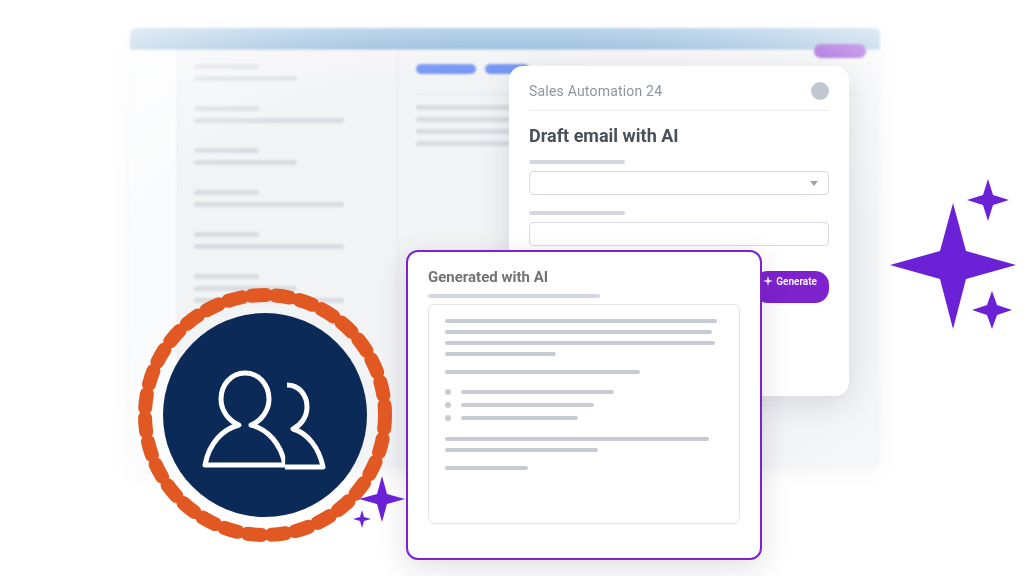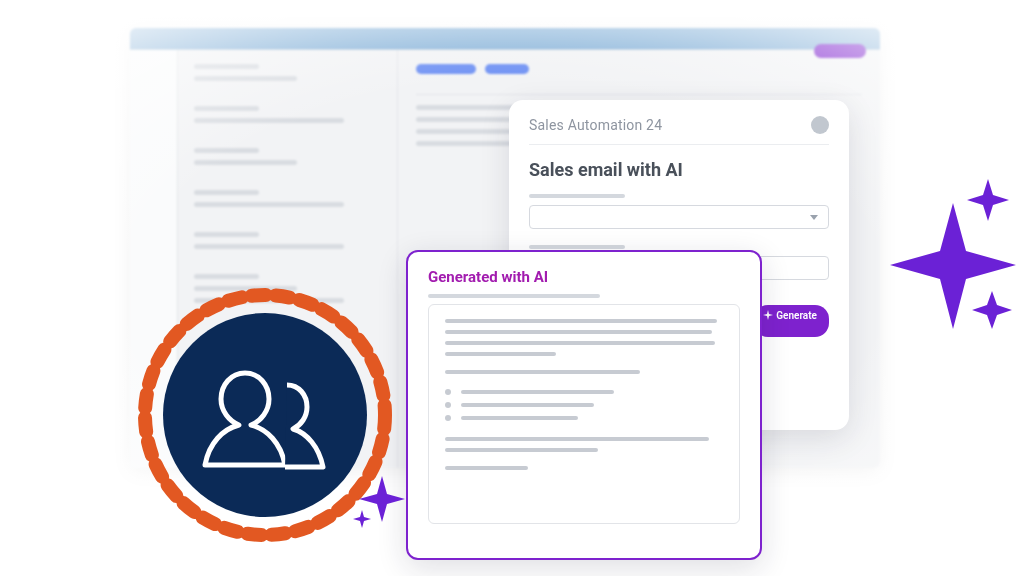--- a/index.html
+++ b/index.html
@@ -42,21 +42,20 @@
     position: absolute;
     left: 509px;
     top: 66px;
     width: 340px;
     height: 330px;
     background: #fff;
     border-radius: 14px;
     box-shadow: 0 8px 30px rgba(30,30,60,0.12);
     padding: 16px 20px 20px 20px;
     z-index: 5;
-    margin-top: 34px;
   }
   .card-a-header {
     display:flex; align-items:center; justify-content:space-between;
     border-bottom: 1px solid #ebedf0; padding-bottom: 10px; margin-bottom: 14px;
   }
   .card-a-title {
     font-size: 14px; color: #8e95a0; letter-spacing:.2px;
   }
   .circle-dot { width:18px; height:18px; border-radius:50%; background:#c1c7cf; }
   .card-a-heading {
@@ -93,21 +92,21 @@
     width: 356px;
     height: 310px;
     background: #fff;
     border: 2.5px solid #7e22ce;
     border-radius: 12px;
     box-shadow: 0 8px 30px rgba(30,30,60,0.14);
     padding: 16px 20px 18px 20px;
     z-index: 8;
   }
   .card-b-heading {
-    font-size: 15px; font-weight:700; color:#a21caf; margin-bottom:8px;
+    font-size: 15px; font-weight:700; color:#737373; margin-bottom:8px;
   }
   .b-sub .skel { background:#d4d8de; height:4px; margin-bottom:6px;}
   .b-sub .skel.s1{width:55%;}
   .b-body {
     border:1px solid #e2e4e8; border-radius:6px; padding:14px 16px; height:220px;
   }
   .para .skel{background:#c7cbd2;height:4px;margin-bottom:7px;}
   .para .skel:last-child{margin-bottom:0;}
   .bullet-row{display:flex;align-items:flex-start;gap:10px;margin-bottom:8px;}
   .bullet-dot{width:6px;height:6px;border-radius:50%;background:#c7cbd2;flex-shrink:0;margin-top:-1px;}
@@ -182,21 +181,21 @@
     </div>
   </div>
 
   <div class="vignette"></div>
 
   <div class="card-a">
     <div class="card-a-header">
       <div class="card-a-title">Sales Automation 24</div>
       <div class="circle-dot"></div>
     </div>
-    <div class="card-a-heading">Sales email with AI</div>
+    <div class="card-a-heading">Draft email with AI</div>
 
     <div class="a-sub">
       <div class="skel s1"></div>
       <div class="dropdown"></div>
     </div>
     <div class="a-sub">
       <div class="skel s1"></div>
       <div class="inputbox"></div>
     </div>
 

